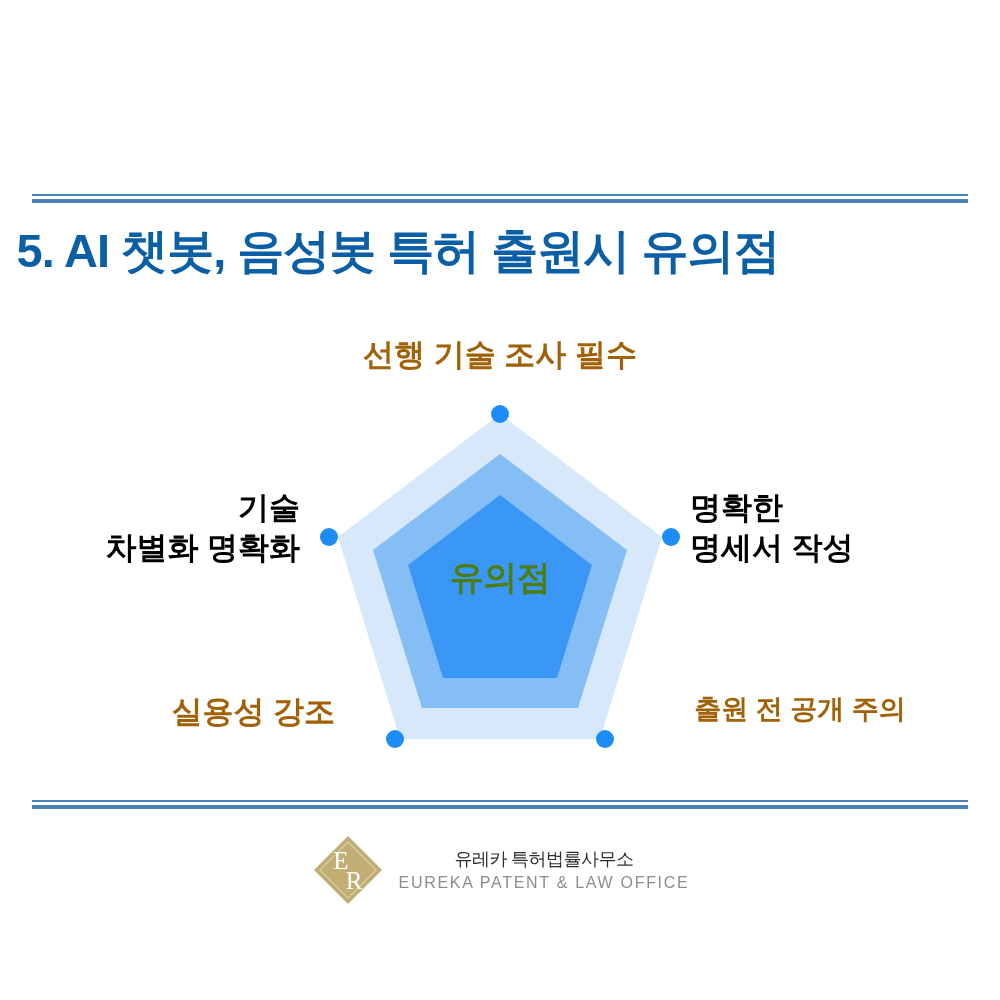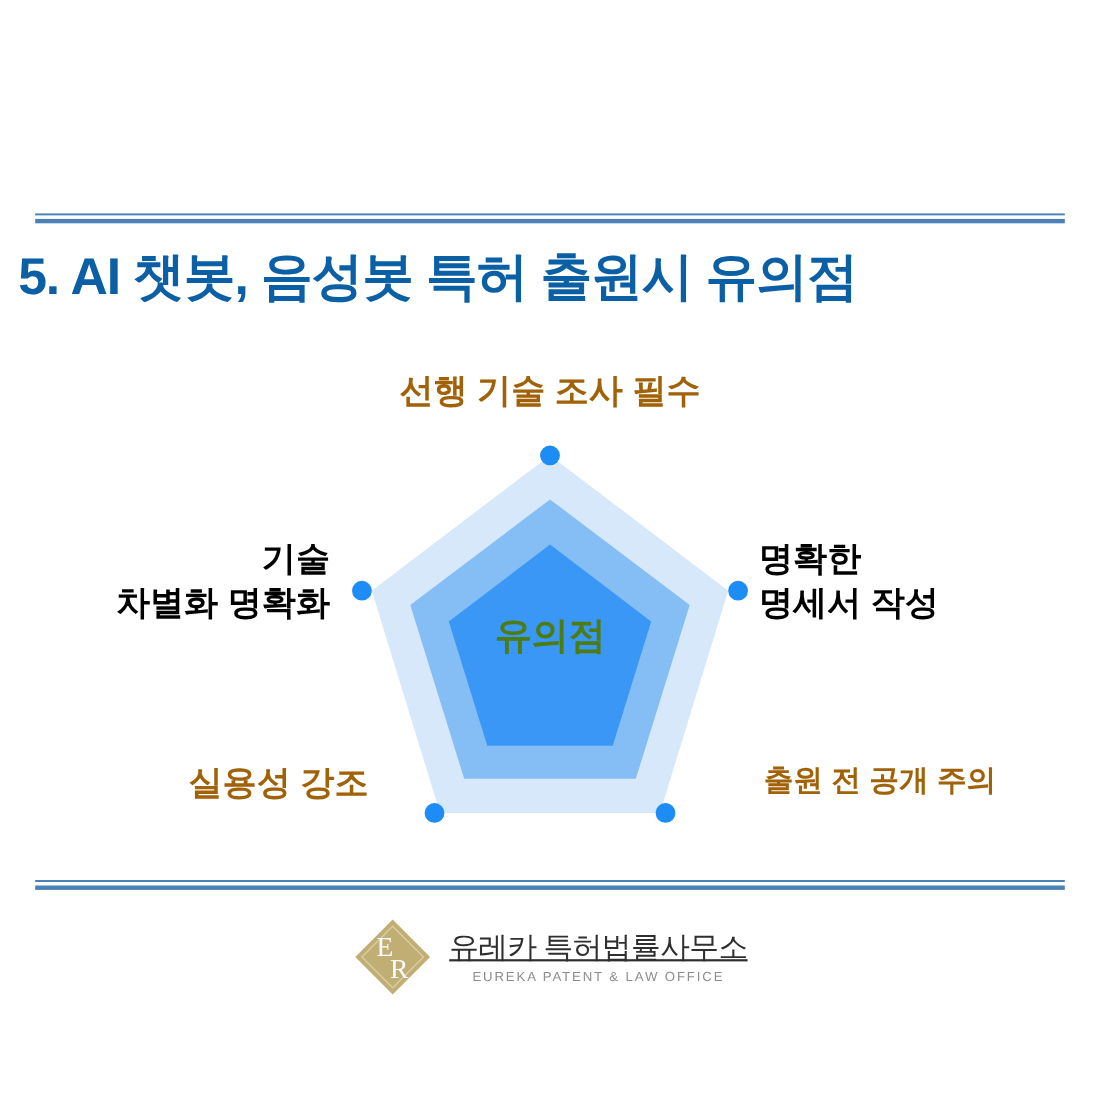--- a/index.html
+++ b/index.html
@@ -143,28 +143,27 @@
   }
   .logo-text-block {
     display: flex;
     flex-direction: column;
     align-items: center;
     justify-content: center;
     padding-top: 2px;
   }
   .logo-name-ko {
     font-family: "Liberation Serif", "DejaVu Serif", serif;
-    font-size: 27px;
+    font-size: 18px;
     color: #2f2f2f;
     letter-spacing: -0.5px;
     line-height: 1.1;
-    text-decoration: underline;
   }
   .logo-name-en {
-    font-size: 12px;
+    font-size: 16px;
     color: #8d8d8d;
     letter-spacing: 1.7px;
     margin-top: 5px;
     text-align: center;
   }
 </style>
 </head>
 <body>
 
 <div class="divider" id="divider-top">

